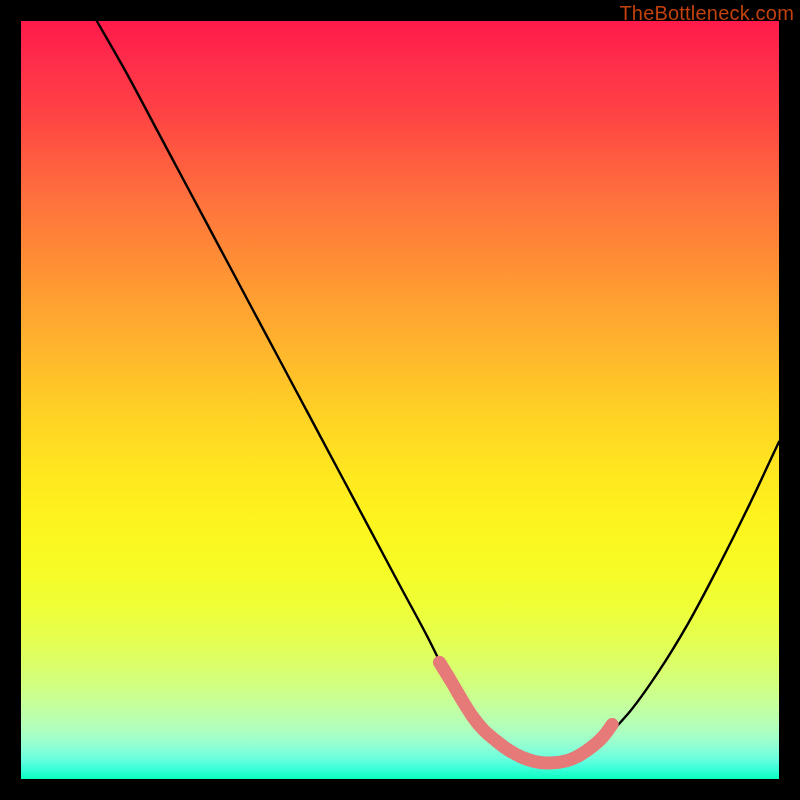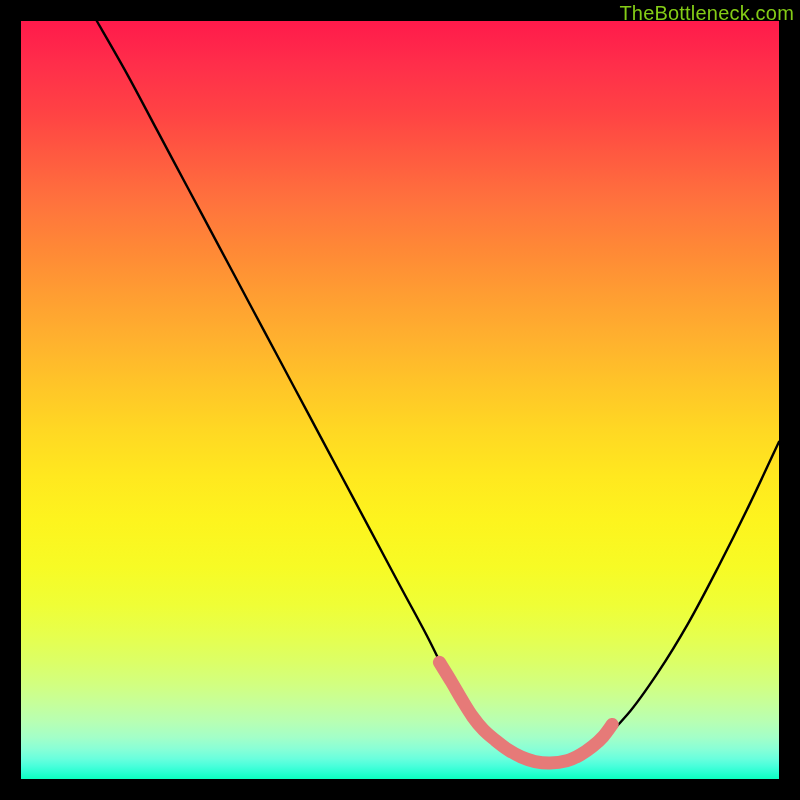--- a/index.html
+++ b/index.html
@@ -58,21 +58,21 @@
   .curve {
     position: absolute;
     inset: 0;
   }
   .watermark {
     position: absolute;
     top: 2px;
     right: 6px;
     font-family: Arial, Helvetica, sans-serif;
     font-size: 20px;
-    color: #84cc16;
+    color: #c2410c;
     letter-spacing: 0.2px;
     user-select: none;
   }
 </style>
 </head>
 <body>
 
 <div class="stage">
   <div class="plot">
     <div class="gradient"></div>

